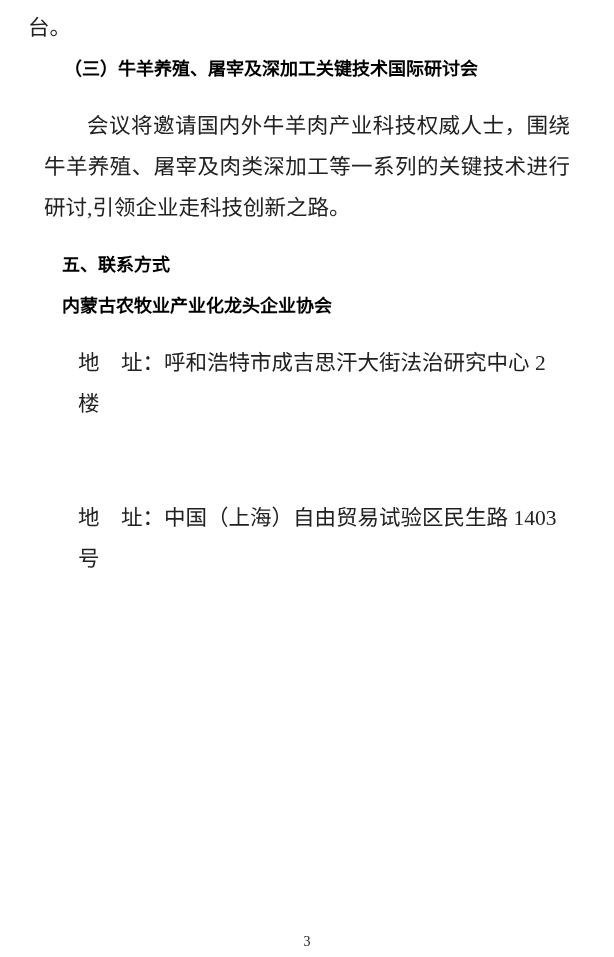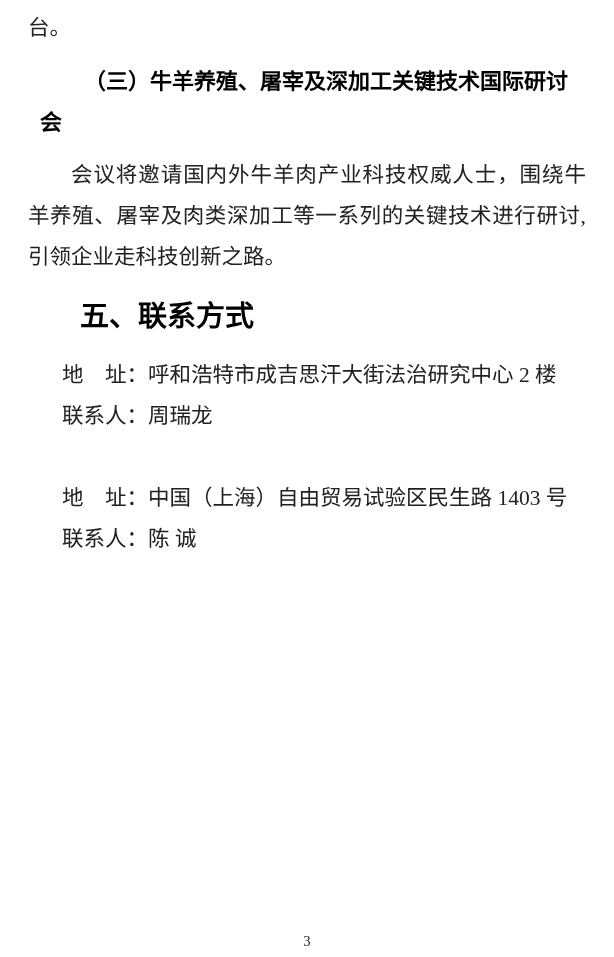--- a/index.html
+++ b/index.html
@@ -19,45 +19,45 @@
     color: #212121;
     font-size: 21.5px;
     line-height: 41px;
     overflow: hidden;
   }
   .tail-par {
     margin: 0;
     text-align: left;
   }
   .heading {
-    margin: 12px;
-    font-size: 22px;
+    margin: 0;
+    font-size: 18px;
     font-weight: bold;
     color: #000000;
     text-indent: 2em;
     line-height: 41px;
   }
   .body-par {
-    margin: 0;
+    margin: 16px;
     text-align: justify;
     text-justify: inter-character;
     text-indent: 2em;
   }
   .contact-block {
     margin-left: 34px;
   }
   .org-name {
-    margin: 18px;
-    font-size: 29px;
+    margin: 0;
+    font-size: 18px;
     font-weight: bold;
     color: #000000;
     line-height: 41px;
   }
   .contact-line {
-    margin: 0;
+    margin: 16px;
     line-height: 41px;
   }
   .contact-line .label,
   .contact-line .value {
     white-space: pre-wrap;
   }
   .spacer-line {
     height: 41px;
   }
   .page-number {
@@ -81,39 +81,34 @@
   <h2 class="heading">（三）牛羊养殖、屠宰及深加工关键技术国际研讨会</h2>
 
   <p class="body-par">会议将邀请国内外牛羊肉产业科技权威人士，围绕牛羊养殖、屠宰及肉类深加工等一系列的关键技术进行研讨,引领企业走科技创新之路。</p>
 
 
 
   <div class="contact-block">
 
     <h2 class="org-name">五、联系方式</h2>
 
+    <h3 class="org-name">内蒙古农牧业产业化龙头企业协会</h3>
 
     <div class="contact-line">
       <span class="label">地　址：</span><span class="value">呼和浩特市成吉思汗大街法治研究中心 2 楼</span>
     </div>
 
-    <div class="contact-line">
-      <span class="label">联系人：</span><span class="value">周瑞龙</span>
-    </div>
 
 
 
     <div class="spacer-line"></div>
 
 
     <div class="contact-line">
       <span class="label">地　址：</span><span class="value">中国（上海）自由贸易试验区民生路 1403 号</span>
     </div>
 
-    <div class="contact-line">
-      <span class="label">联系人：</span><span class="value">陈 诚</span>
-    </div>
 
   </div>
 
   <div class="page-number">3</div>
 
 </div>
 
 </body></html>

